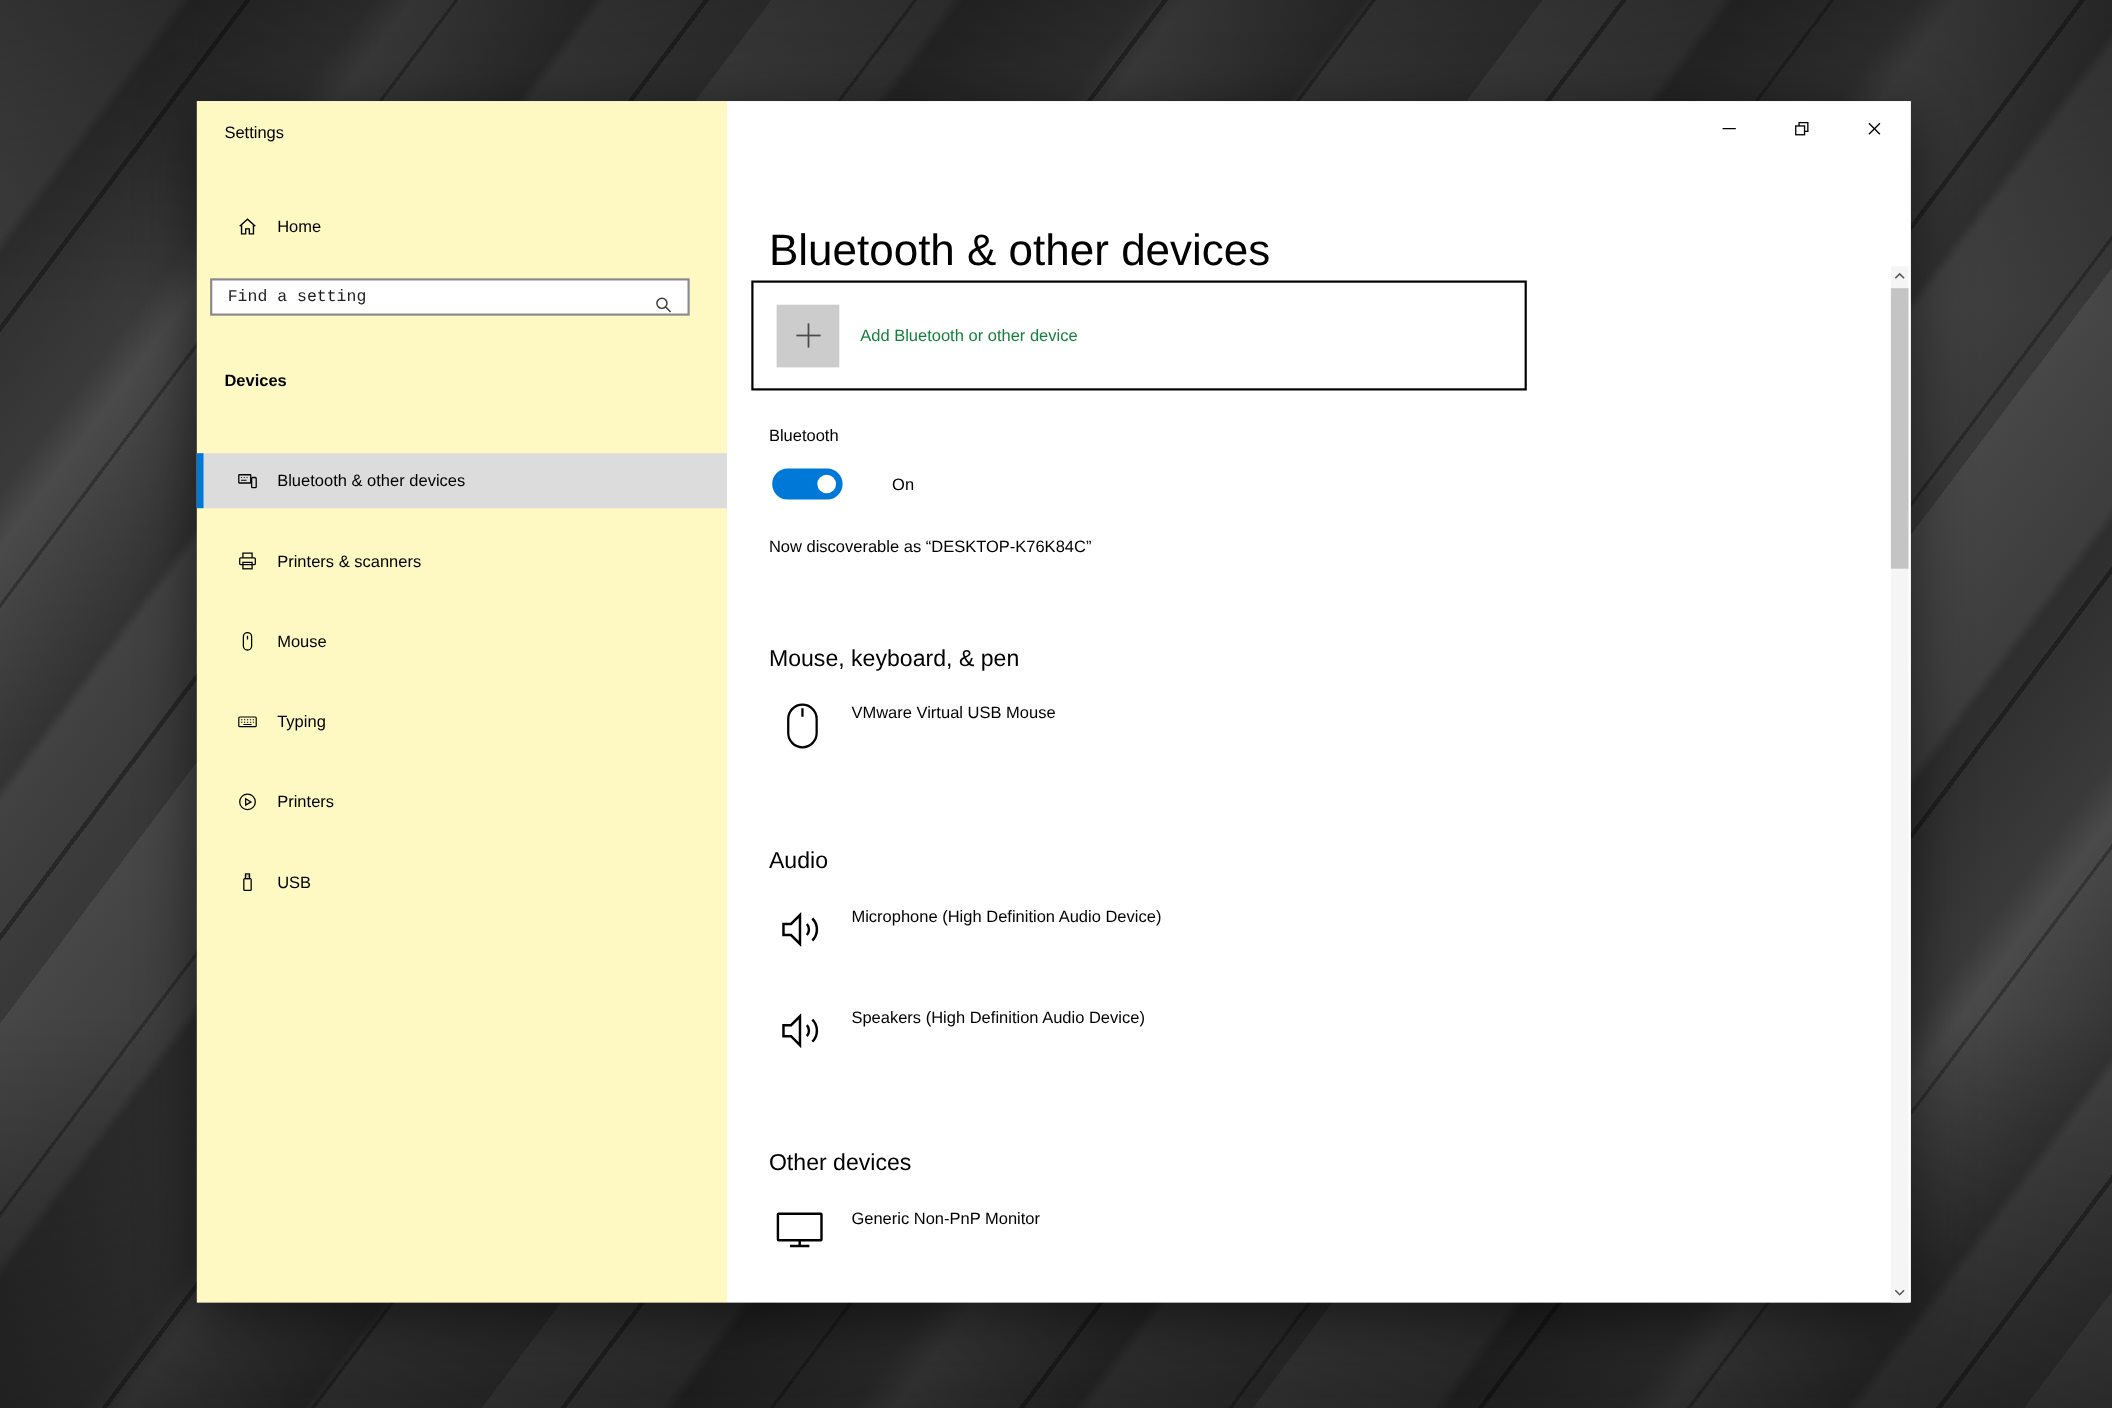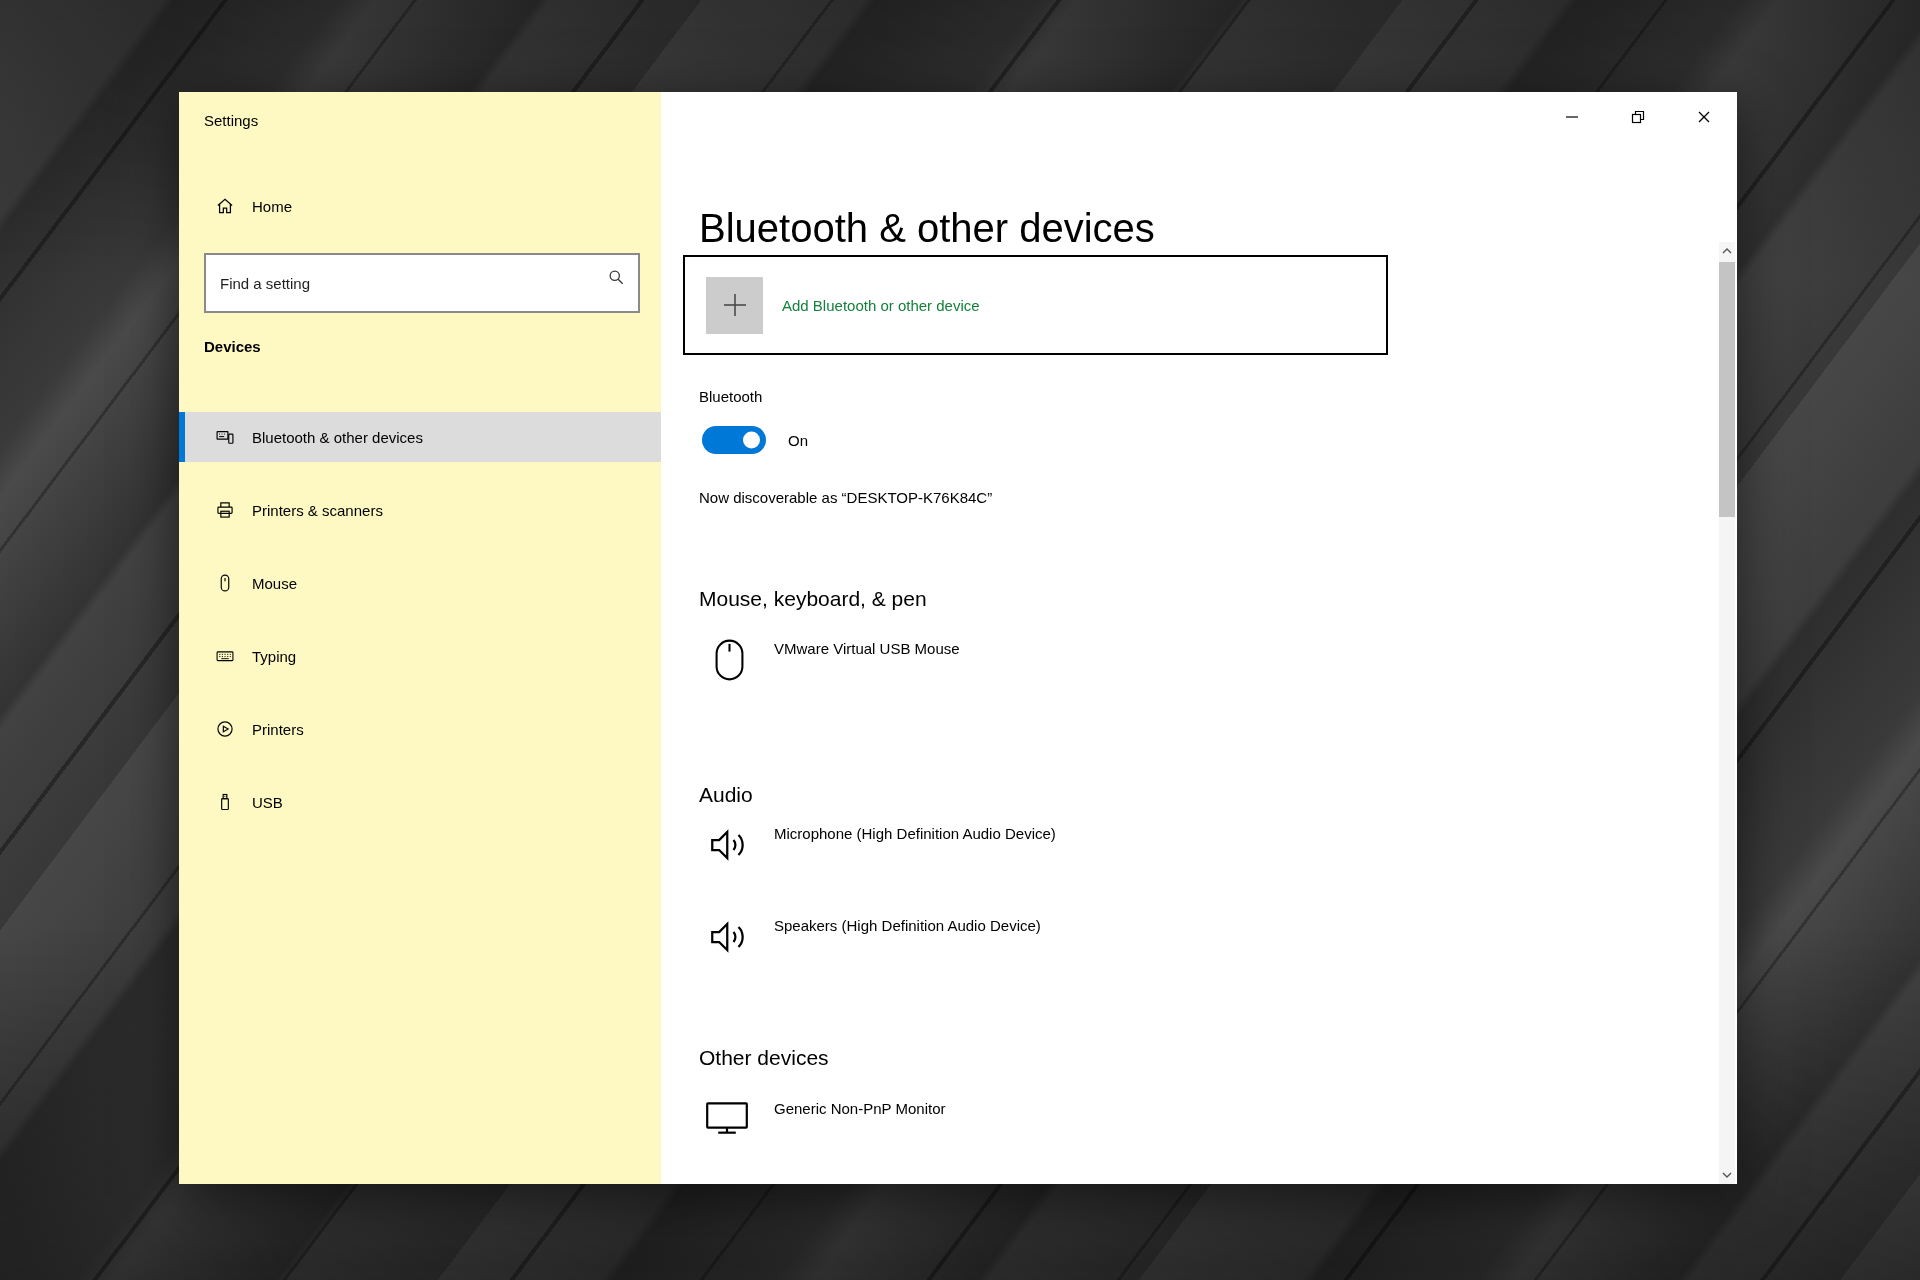--- a/index.html
+++ b/index.html
@@ -11,22 +11,22 @@
       repeating-linear-gradient(127deg, #474747 0px, #3d3d3d 130px, #2e2e2e 140px, #3a3a3a 270px, #4a4a4a 300px, #333333 430px, #424242 440px, #383838 560px);
     background-color:#383838;}
   .window{position:absolute;left:179px;top:92px;width:1558px;height:1092px;background:#ffffff;
     box-shadow:0 12px 50px rgba(0,0,0,.55);display:flex;}
   
   .sidebar{position:relative;flex:none;width:482px;background:#fef9c3;}
   .app-title{position:absolute;left:25px;top:20px;font-size:15px;}
   .home-item{position:absolute;left:0;top:94px;width:100%;height:40px;display:flex;align-items:center;cursor:pointer;}
   .home-item .nav-ic{margin-left:36px;}
   .home-item .nav-label{margin-left:17px;font-size:15px;}
-  .search-box{position:absolute;left:25px;top:161px;width:436px;height:60px;background:#fff;
-    border:2px solid #8a8a8a;box-sizing:border-box;}
+  .search-box{position:absolute;left:12px;top:161px;width:436px;height:34px;background:#fff;
+    border:2px solid #8a8a8a;box-sizing:border-box;font-family:Liberation Mono, monospace;}
   .search-box input{position:absolute;inset:0;border:none;outline:none;background:transparent;
     font-size:15px;font-family:inherit;padding:0 40px 0 14px;color:#111;}
   .search-box input::placeholder{color:#1f1f1f;opacity:1;}
   .search-box .mag{position:absolute;right:12px;top:12px;}
   .section-header{position:absolute;left:25px;top:246px;font-size:15px;font-weight:bold;}
   .nav{position:absolute;left:0;top:320px;width:100%;}
   .nav-item{position:relative;height:50px;margin-bottom:23px;display:flex;align-items:center;cursor:pointer;}
   .nav-item .nav-ic{margin-left:36px;width:20px;display:flex;justify-content:center;}
   .nav-item .nav-label{margin-left:17px;font-size:15px;}
   .nav-item.selected{background:#dcdcdc;}
@@ -37,28 +37,28 @@
   .cap-btn{width:66px;height:50px;display:flex;align-items:center;justify-content:center;
     background:transparent;border:none;cursor:pointer;padding:0;}
   .page-title{position:absolute;left:38px;top:86px;font-size:40px;font-weight:400;line-height:46px;}
   .add-btn{position:absolute;left:22px;top:163px;width:705px;height:100px;background:#fff;
     border:2px solid #000;box-sizing:border-box;display:flex;align-items:center;cursor:pointer;
     font-family:inherit;padding:0;}
   .plus-tile{width:57px;height:57px;background:#cccccc;margin-left:21px;flex:none;
     display:flex;align-items:center;justify-content:center;}
   .add-label{margin-left:19px;font-size:15px;color:#15803d;}
   .bt-label{position:absolute;left:38px;top:296px;font-size:15px;}
-  .toggle-row{position:absolute;left:41px;top:334px;display:flex;align-items:center;}
+  .toggle-row{position:absolute;left:41px;top:334px;display:flex;align-items:center;gap:23px;}
   .toggle{position:relative;width:64px;height:28px;border-radius:15px;background:#0078d7;cursor:pointer;flex:none;}
   .toggle .knob{position:absolute;right:6px;top:50%;transform:translateY(-50%);
     width:17px;height:17px;border-radius:50%;background:#fff;}
   .toggle-state{margin-left:22px;font-size:15px;}
   .discoverable{position:absolute;left:38px;top:397px;font-size:15px;}
   .sec-title{position:absolute;left:38px;font-size:21px;font-weight:400;line-height:34px;margin:0;}
-  .sec-1{top:490px;} .sec-2{top:674px;margin-top:12px;} .sec-3{top:949px;}
+  .sec-1{top:490px;} .sec-2{top:674px;} .sec-3{top:949px;}
   .device-row{position:absolute;display:flex;align-items:flex-start;cursor:pointer;}
   .device-row .dev-label{font-size:15px;line-height:18px;}
   .row-mouse{left:53px;top:546px;} .row-mouse .dev-label{margin-left:29px;margin-top:2px;}
   .row-mic{left:47px;top:733px;}   .row-mic .dev-label{margin-left:20px;margin-top:0px;}
   .row-spk{left:47px;top:825px;}   .row-spk .dev-label{margin-left:20px;margin-top:0px;}
   .row-mon{left:44px;top:1008px;}  .row-mon .dev-label{margin-left:25px;margin-top:0px;}
   
   .scrollbar{position:absolute;top:150px;bottom:0;right:2px;width:16px;background:#f5f5f5;}
   .sb-arrow{position:absolute;left:0;width:16px;height:18px;display:flex;align-items:center;justify-content:center;cursor:pointer;}
   .sb-up{top:0;} .sb-down{bottom:0;}

